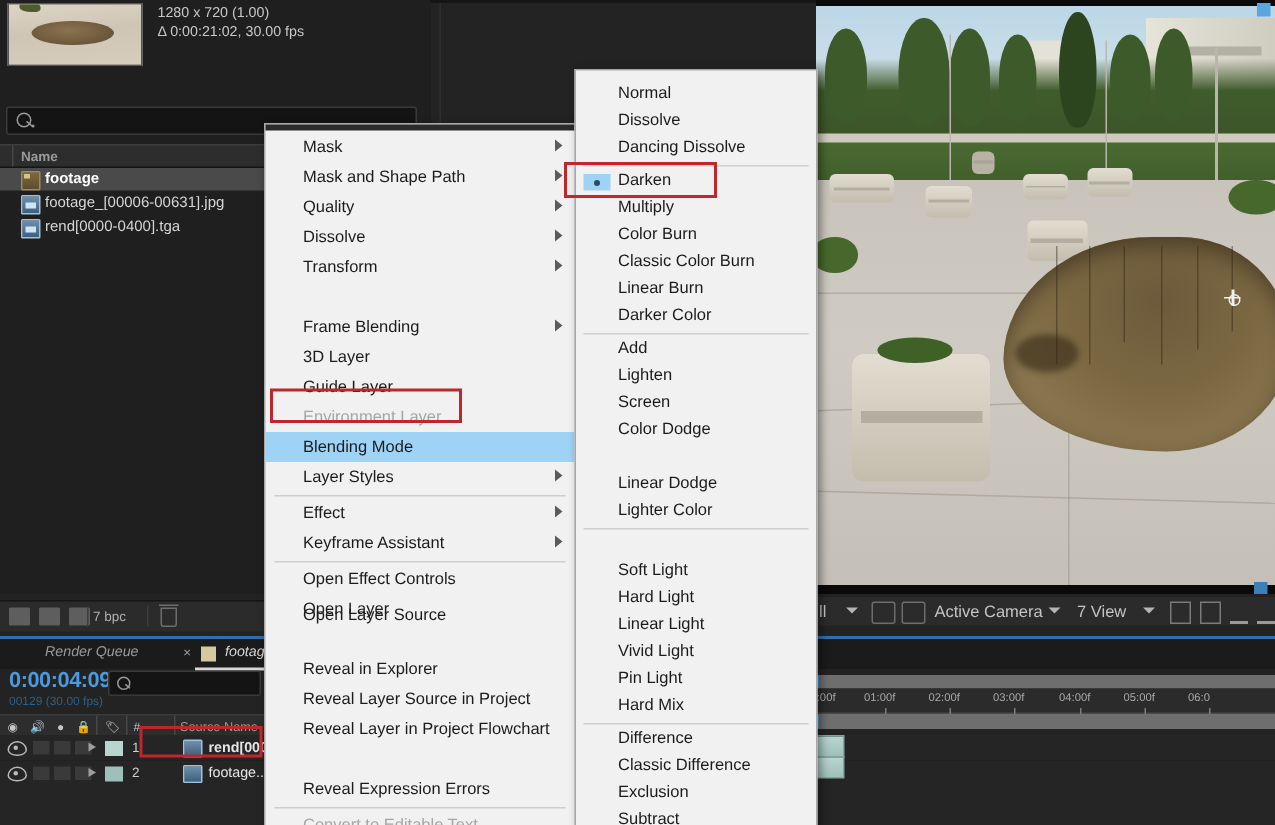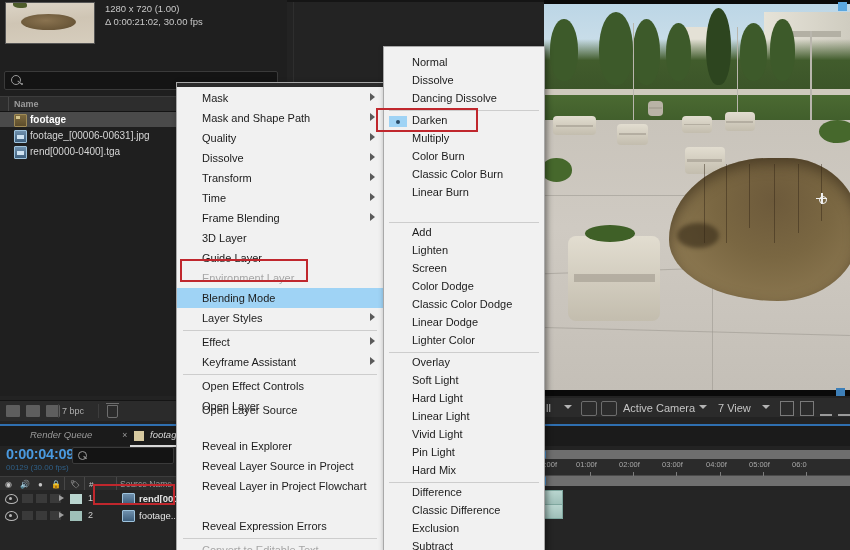--- a/index.html
+++ b/index.html
@@ -414,24 +414,20 @@
       <span class="arw"></span>
     </div>
   <div class="mi" style="top:65px">
       <span class="t">Dissolve</span>
       <span class="arw"></span>
     </div>
   <div class="mi" style="top:85px">
       <span class="t">Transform</span>
       <span class="arw"></span>
     </div>
-  <div class="mi" style="top:105px">
-      <span class="t">Time</span>
-      <span class="arw"></span>
-    </div>
   <div class="mi" style="top:125px">
       <span class="t">Frame Blending</span>
       <span class="arw"></span>
     </div>
   <div class="mi" style="top:145px">
       <span class="t">3D Layer</span>
     </div>
   <div class="mi dis" style="top:185px">
       <span class="t">Environment Layer</span>
     </div>
@@ -509,46 +505,43 @@
     </div>
   <div class="si" style="top:101px">
       <span class="t">Color Burn</span>
     </div>
   <div class="si" style="top:119px">
       <span class="t">Classic Color Burn</span>
     </div>
   <div class="si" style="top:137px">
       <span class="t">Linear Burn</span>
     </div>
+  <div class="si" style="top:155px">
+      <span class="t">Darker Color</span>
+    </div>
   <div class="ssep" style="top:175px"></div>
   <div class="si" style="top:177px">
       <span class="t">Add</span>
     </div>
   <div class="si" style="top:195px">
       <span class="t">Lighten</span>
     </div>
   <div class="si" style="top:213px">
       <span class="t">Screen</span>
     </div>
   <div class="si" style="top:231px">
       <span class="t">Color Dodge</span>
     </div>
-  <div class="si" style="top:249px">
-      <span class="t">Classic Color Dodge</span>
-    </div>
   <div class="si" style="top:267px">
       <span class="t">Linear Dodge</span>
     </div>
   <div class="si" style="top:285px">
       <span class="t">Lighter Color</span>
     </div>
   <div class="ssep" style="top:305px"></div>
-  <div class="si" style="top:307px">
-      <span class="t">Overlay</span>
-    </div>
   <div class="si" style="top:325px">
       <span class="t">Soft Light</span>
     </div>
   <div class="si" style="top:343px">
       <span class="t">Hard Light</span>
     </div>
   <div class="si" style="top:361px">
       <span class="t">Linear Light</span>
     </div>
   <div class="si" style="top:379px">

